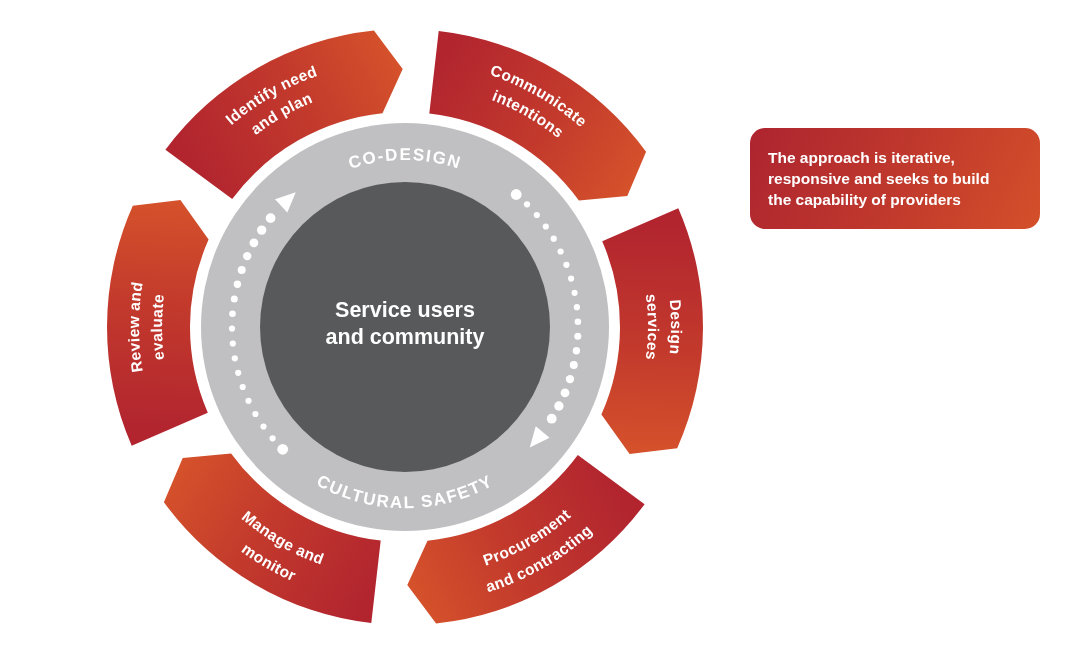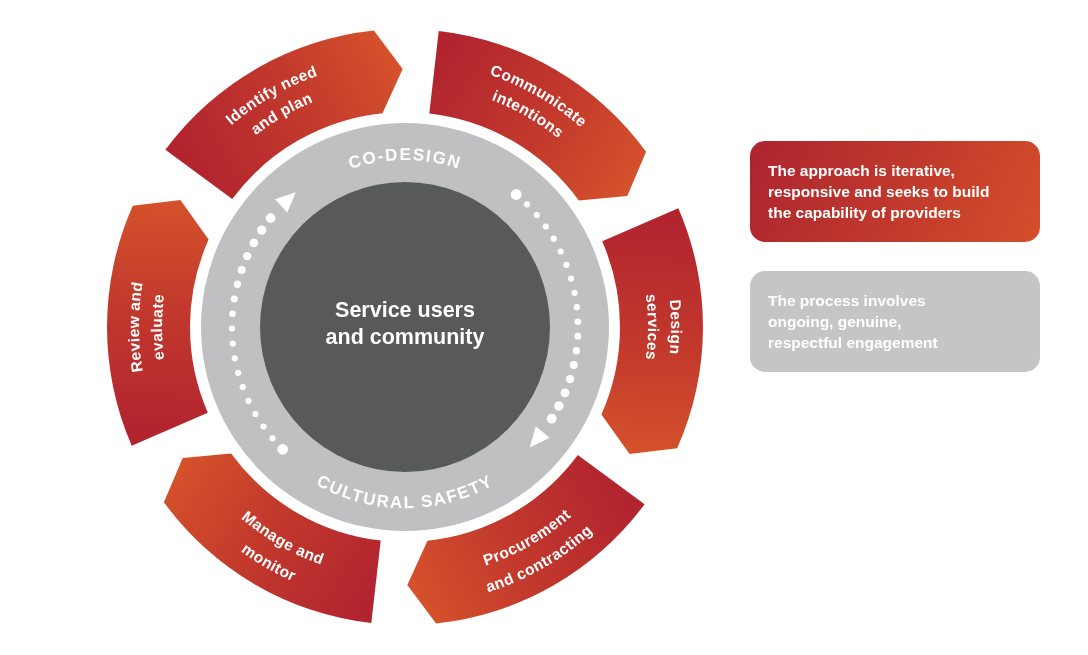--- a/index.html
+++ b/index.html
@@ -5,21 +5,21 @@
   html,body{margin:0;padding:0;background:#ffffff;}
   body{
     width:1088px;height:655px;position:relative;overflow:hidden;
     font-family:"Liberation Sans","DejaVu Sans",sans-serif;
   }
   .stage{position:absolute;inset:0;}
   svg text{font-family:"Liberation Sans","DejaVu Sans",sans-serif;}
   .seg-label{font-size:15.5px;font-weight:bold;fill:#ffffff;letter-spacing:0.4px;}
   .ring-label{font-size:17px;font-weight:bold;fill:#ffffff;letter-spacing:1.6px;}
   .center-label{font-size:21.5px;font-weight:bold;fill:#ffffff;}
-  .callouts{position:absolute;left:750px;top:141px;width:290px;display:flex;flex-direction:column;gap:29px;}
+  .callouts{position:absolute;left:750px;top:128px;width:290px;display:flex;flex-direction:column;gap:29px;}
   .callout{
     border-radius:15px;color:#ffffff;font-weight:bold;font-size:15.5px;line-height:1.36;
     padding:17px 18px;box-sizing:border-box;min-height:101px;display:flex;align-items:center;
   }
   .callout .box-text{white-space:pre-line;}
   .callout.red{background:linear-gradient(115deg,#ae2430 0%,#c13a2c 55%,#d4502a 100%);}
   .callout.gray{background:#c5c5c5;}
   .callout.dark{background:#575756;min-height:106px;}
 </style>
 </head>
@@ -166,19 +166,14 @@
     <text class="center-label" x="405" y="344" text-anchor="middle">and community</text>
   </svg>
 
   
   <div class="callouts">
     <div class="callout red">
       <div class="box-text">The approach is iterative,
 responsive and seeks to build
 the capability of providers</div>
     </div>
-    <div class="callout gray">
-      <div class="box-text">The process involves
-ongoing, genuine,
-respectful engagement</div>
-    </div>
   </div>
 </div>
 
 </body></html>

